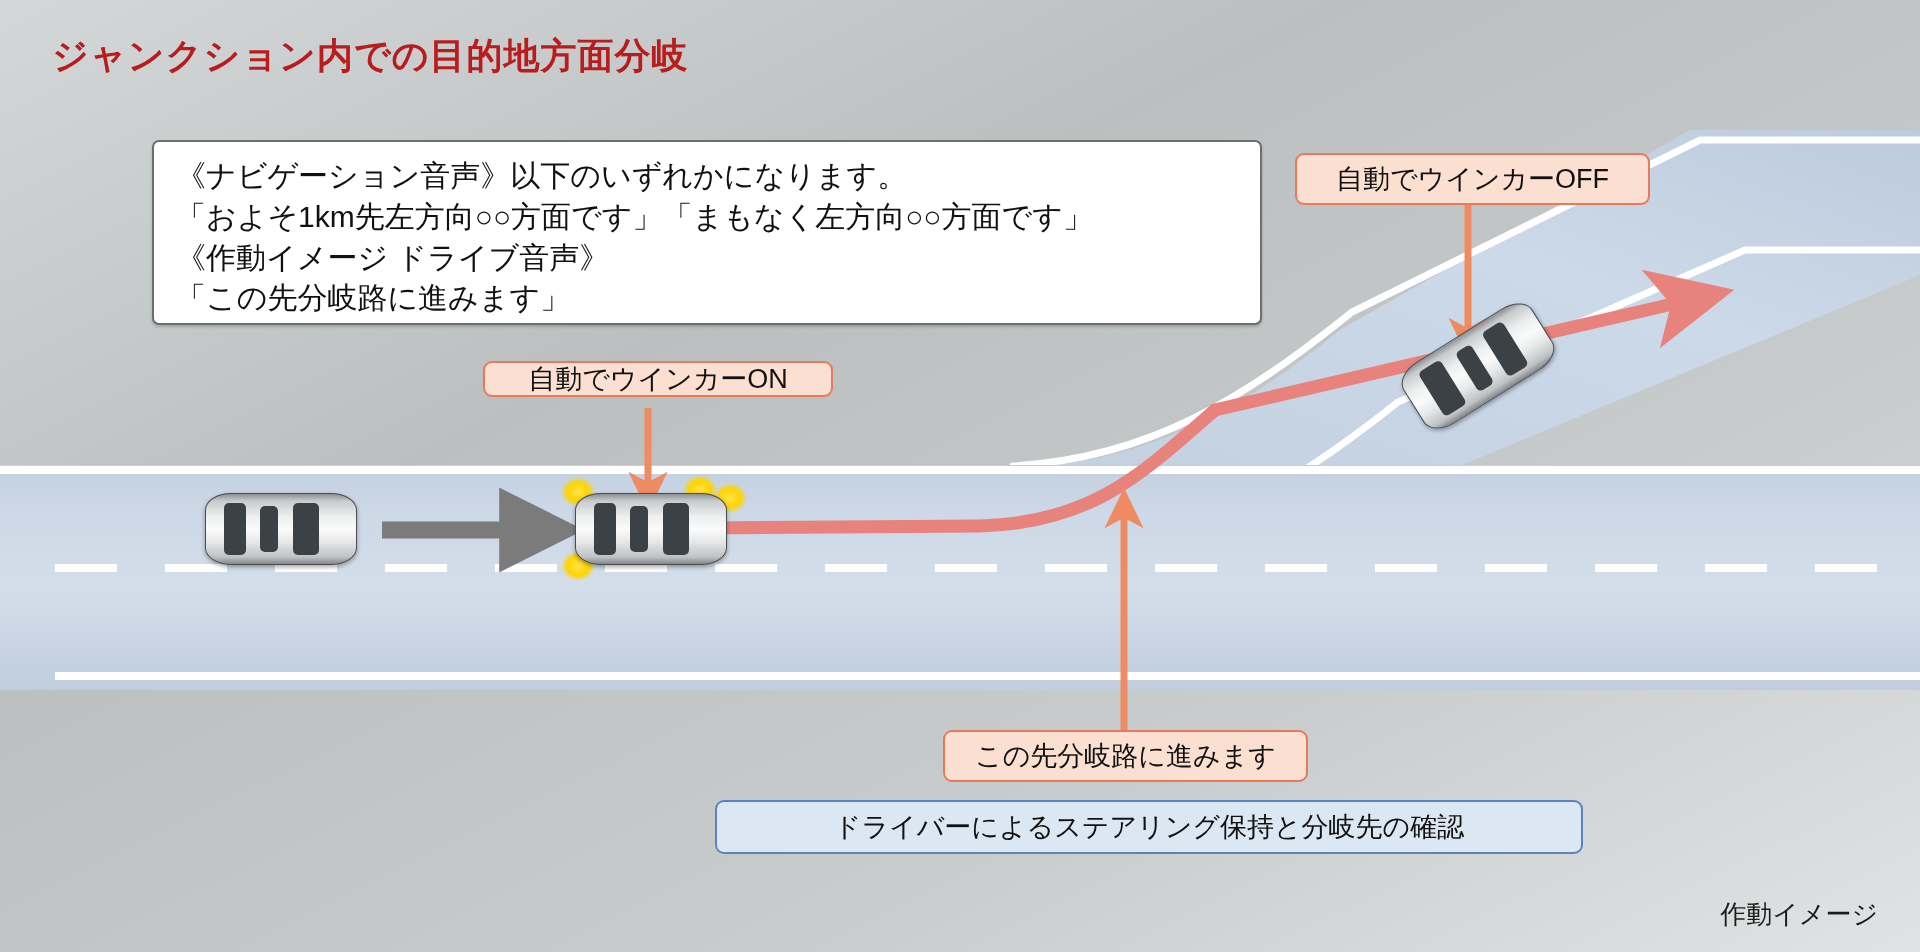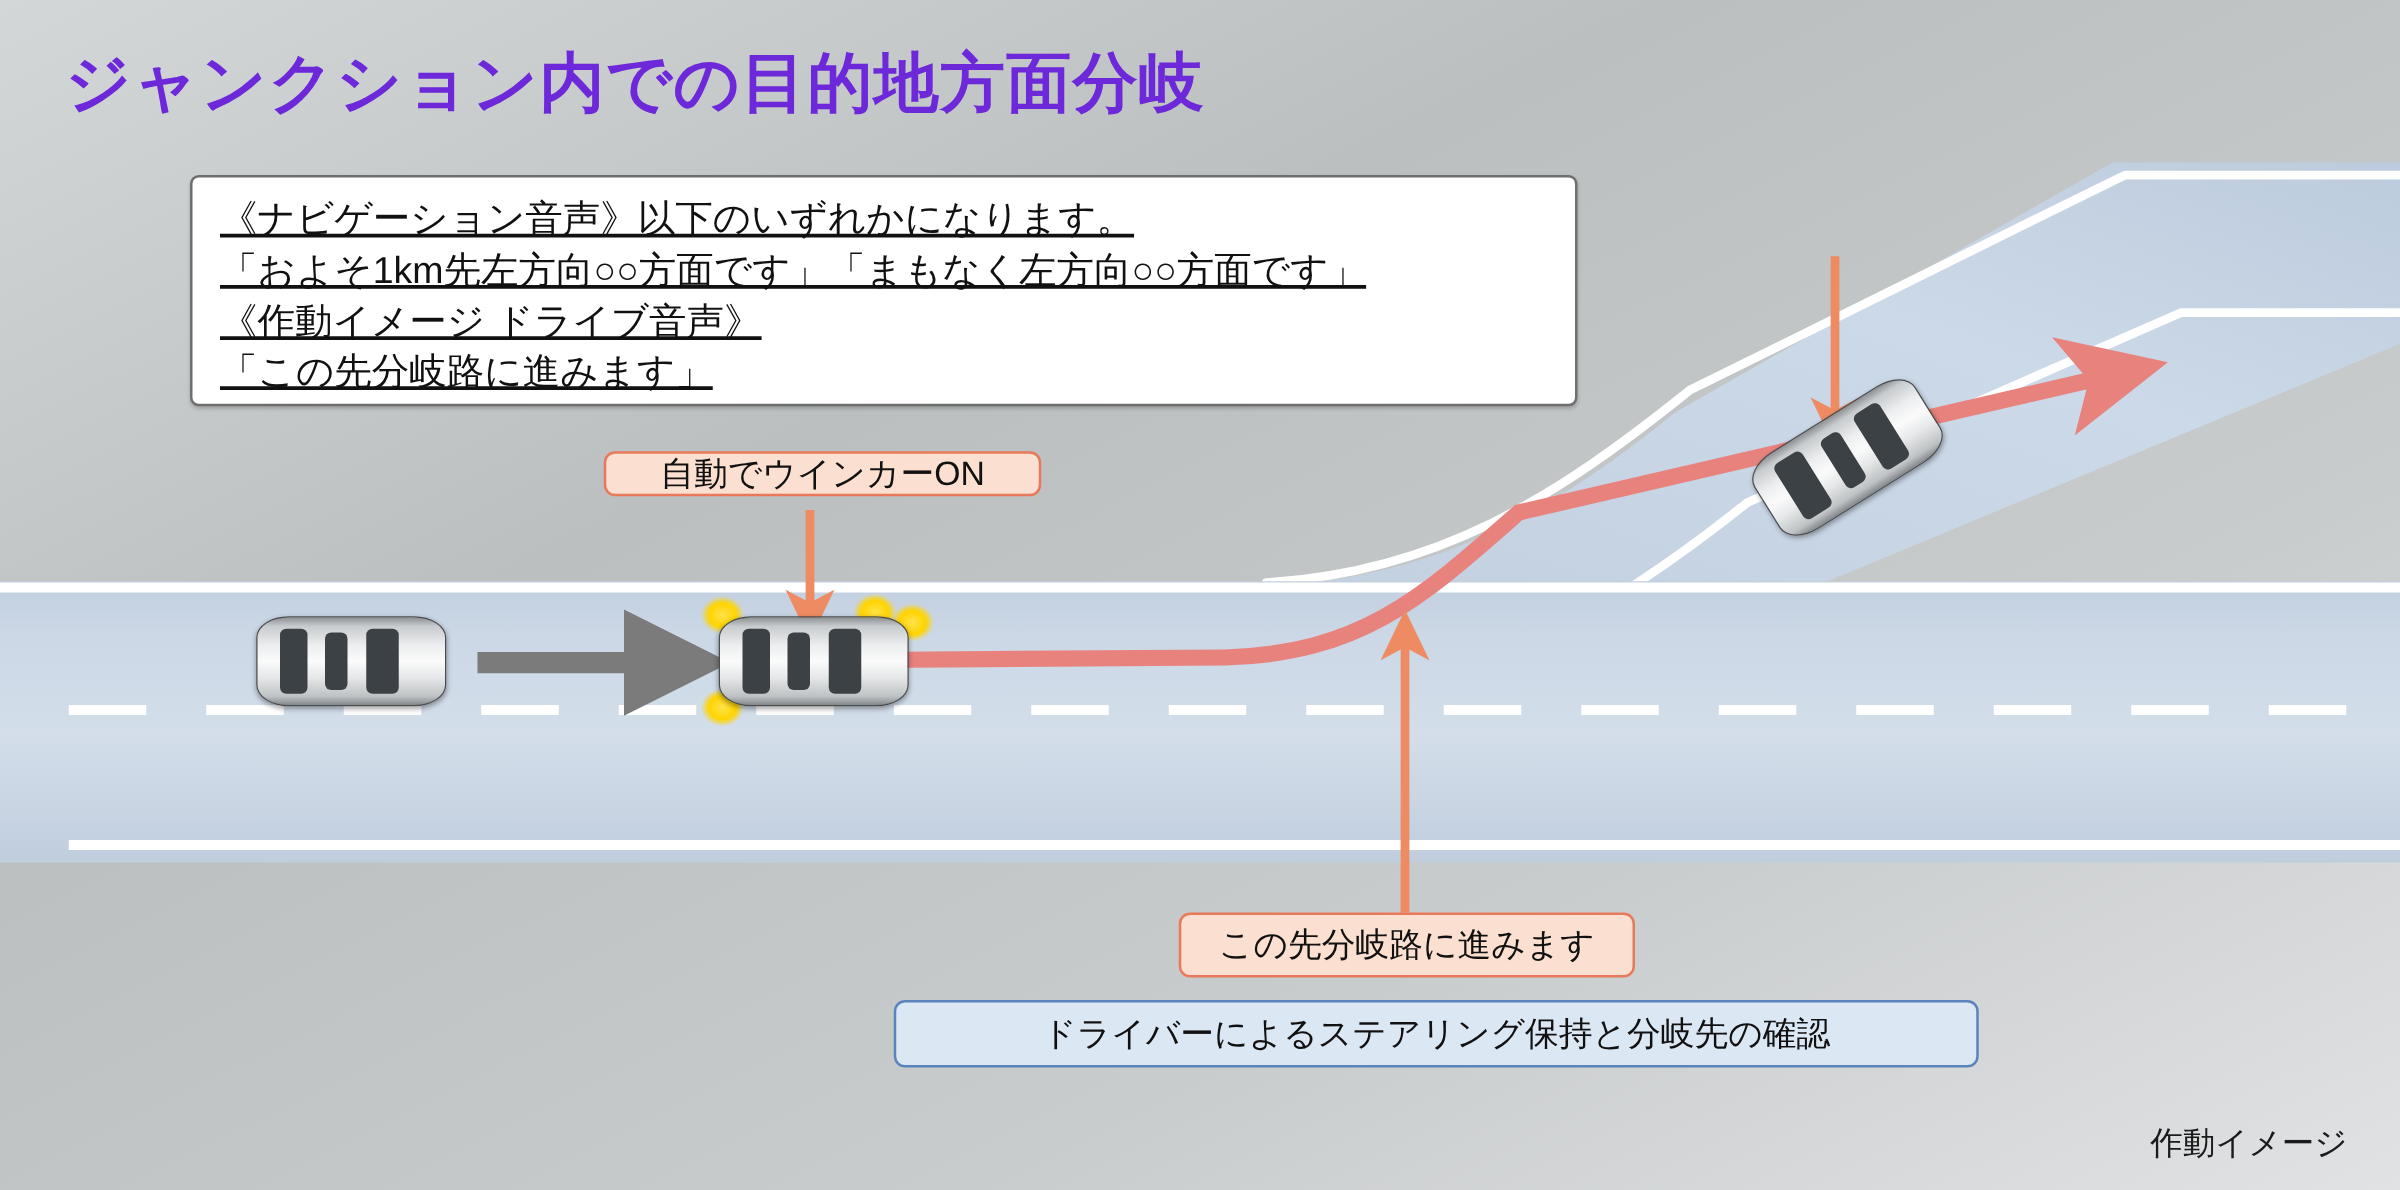--- a/index.html
+++ b/index.html
@@ -8,21 +8,21 @@
     font-family:"Liberation Sans","DejaVu Sans",sans-serif;
     overflow:hidden;
     position:relative;
     background:linear-gradient(160deg,#d2d5d6 0%,#c9cccd 18%,#babdbe 45%,#c4c7c8 68%,#d8dadb 88%,#e2e4e5 100%);
   }
   #stage{position:absolute;inset:0;}
 
   
   .title{
     position:absolute;left:52px;top:32px;
-    font-size:52px;font-weight:700;color:#6d28d9;
+    font-size:36px;font-weight:700;color:#b91c1c;
     letter-spacing:1px;white-space:nowrap;
   }
 
   
   #road{position:absolute;left:0;top:0;width:1920px;height:952px;}
 
   
   .callout{
     position:absolute;
     box-sizing:border-box;
@@ -45,21 +45,21 @@
   .speechbox{
     position:absolute;left:152px;top:140px;width:1110px;height:185px;
     background:#ffffff;
     border:2px solid #6e6e6e;
     border-radius:7px;
     box-sizing:border-box;
     padding:14px 22px 0 22px;
     box-shadow:0 2px 3px rgba(0,0,0,.18);
   }
   .speechbox .ln{
-    font-size:30px;color:#111;line-height:1.36;white-space:nowrap;text-decoration:underline;
+    font-size:30px;color:#111;line-height:1.36;white-space:nowrap;
   }
 
   
   .caption{
     position:absolute;right:42px;bottom:20px;
     font-size:26px;color:#1b1b1b;white-space:nowrap;
   }
 
   
   .car{position:absolute;}
@@ -171,20 +171,21 @@
 
   <div class="speechbox">
     <div class="ln">《ナビゲーション音声》以下のいずれかになります。</div>
     <div class="ln">「およそ1km先左方向○○方面です」「まもなく左方向○○方面です」</div>
     <div class="ln">《作動イメージ ドライブ音声》</div>
     <div class="ln">「この先分岐路に進みます」</div>
   </div>
 
   <div class="callout orange" style="left:483px;top:361px;width:350px;height:36px;">自動でウインカーON</div>
 
+  <div class="callout orange" style="left:1295px;top:153px;width:355px;height:52px;">自動でウインカーOFF</div>
 
   <div class="callout orange" style="left:943px;top:730px;width:365px;height:52px;">この先分岐路に進みます</div>
 
   <div class="callout blue" style="left:715px;top:800px;width:868px;height:54px;">ドライバーによるステアリング保持と分岐先の確認</div>
 
   <div class="caption">作動イメージ</div>
 
 </div>
 
 </body></html>

